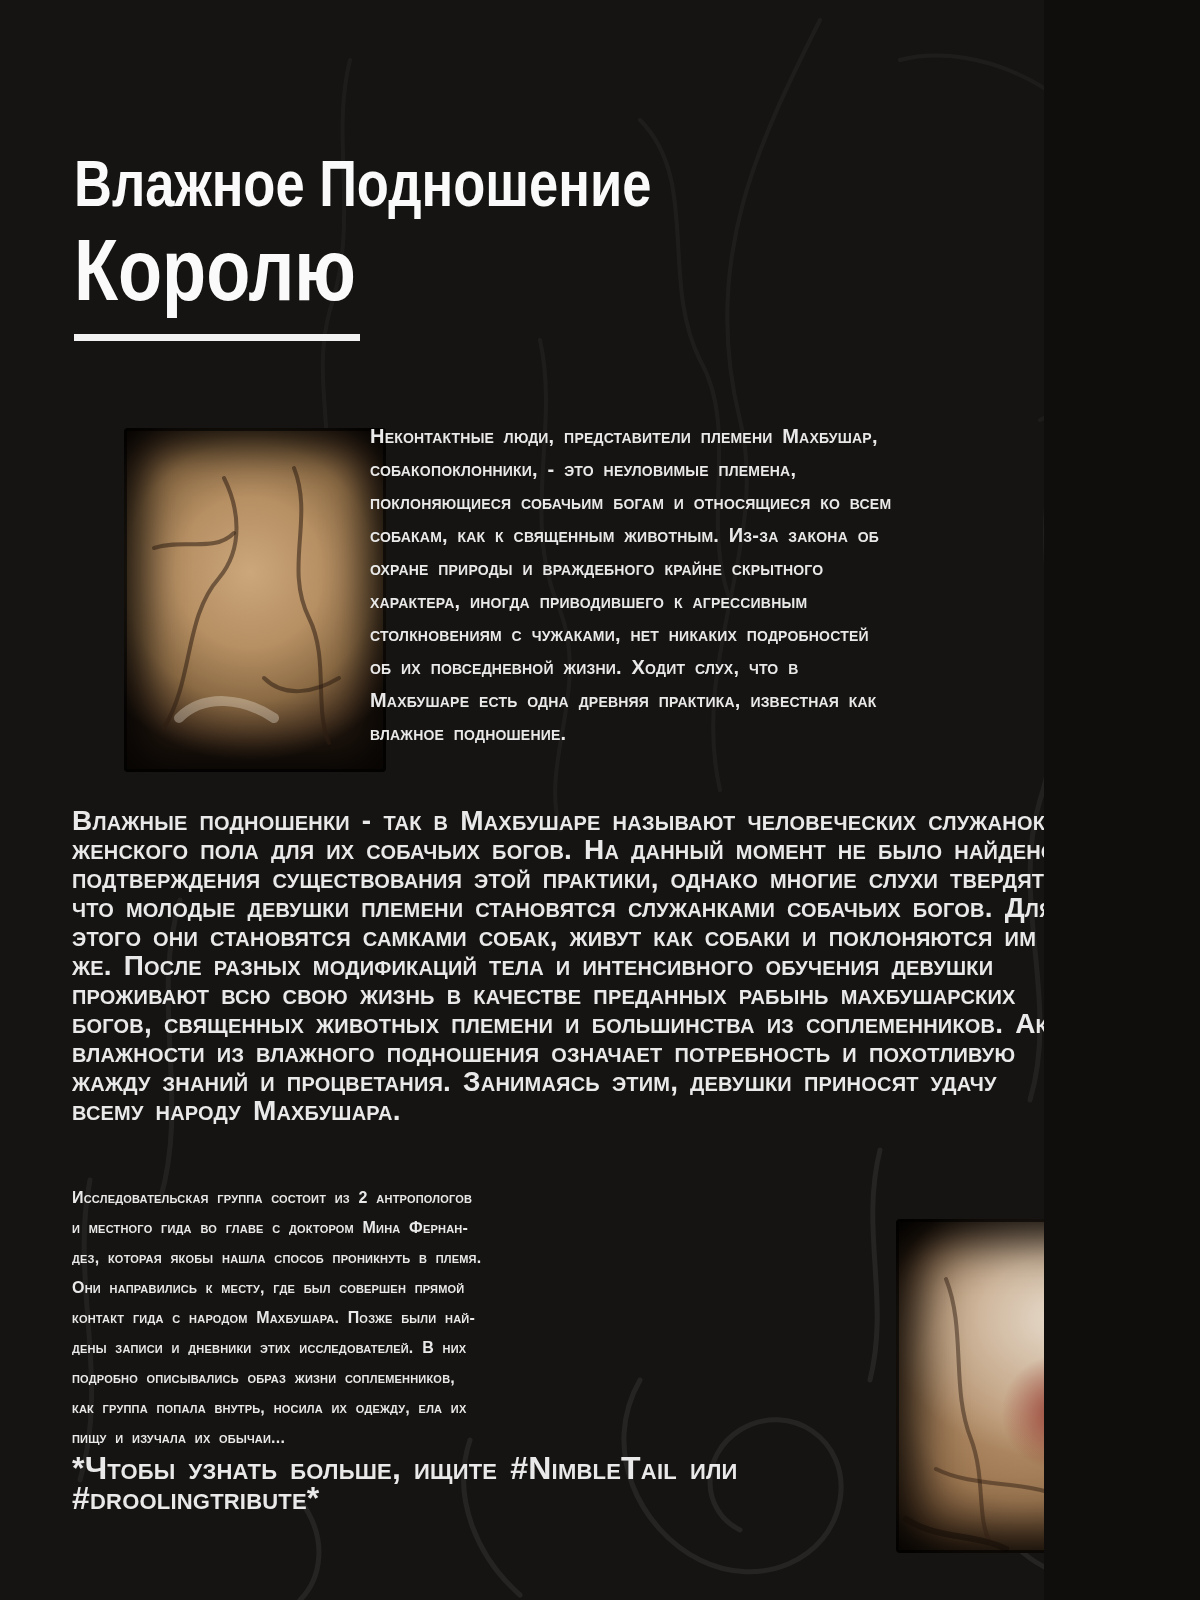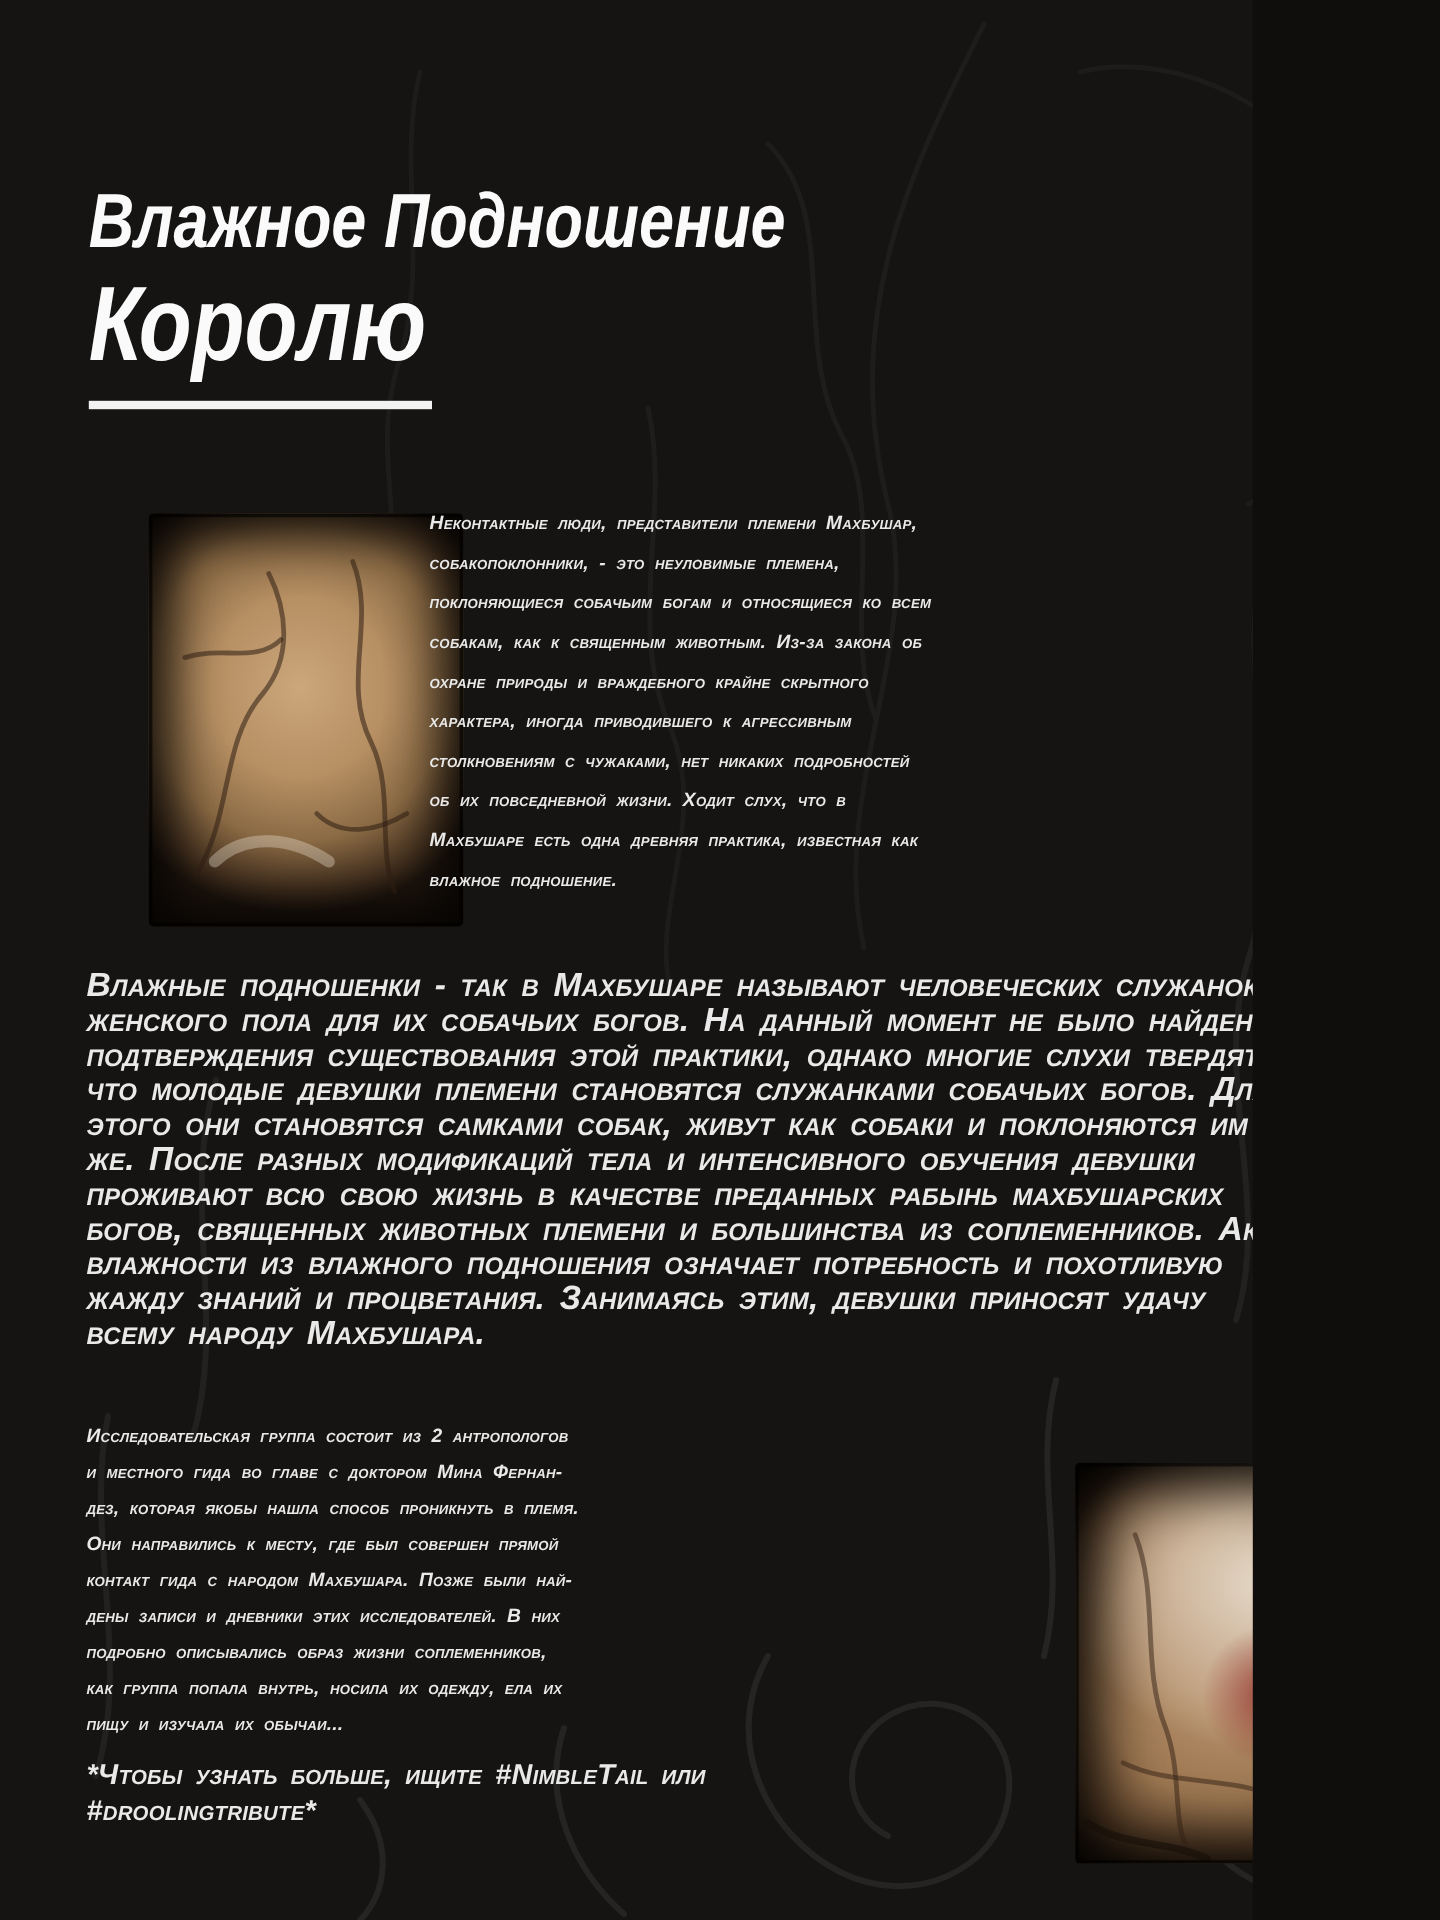--- a/index.html
+++ b/index.html
@@ -1,45 +1,44 @@
 <!DOCTYPE html>
 <html lang="ru"><head>
 <meta charset="utf-8">
 <style>
   html,body{margin:0;padding:0;background:#0f0e0d;}
   .page{
     position:relative;width:1044px;height:1600px;overflow:hidden;
     background:#161412;
     font-family:"Liberation Sans","DejaVu Sans",sans-serif;
-    font-style:italic;
   }
   
   .texture{position:absolute;inset:0;pointer-events:none;}
   
   .title-block{position:absolute;left:74px;top:148px;color:#fafafa;}
   .title-line1{
     font-size:64px;font-weight:bold;line-height:72px;letter-spacing:0;
     transform:scaleX(0.82);transform-origin:left top;white-space:nowrap;
   }
   .title-line2{
     font-size:88px;font-weight:bold;line-height:96px;margin-top:2px;
     transform:scaleX(0.82);transform-origin:left top;white-space:nowrap;
   }
   .title-underline{width:286px;height:7px;background:#f2f2f2;margin-top:16px;}
   
   .lines{
     margin:0;color:#e9e9e9;font-weight:bold;
     font-variant:small-caps;font-variant-caps:small-caps;
     white-space:pre-line;word-spacing:4px;letter-spacing:0.2px;
   }
-  .para1{position:absolute;left:358px;top:420px;width:790px;font-size:16px;line-height:33px;}
+  .para1{position:absolute;left:370px;top:420px;width:790px;font-size:20px;line-height:33px;}
   .para2{position:absolute;left:72px;top:806px;width:1090px;font-size:28px;line-height:29px;}
   .bottom-text{position:absolute;left:72px;top:1183px;width:790px;}
   .para3{font-size:16px;line-height:30px;}
-  .footnote{font-size:24px;line-height:30px;margin-top:12px;}
+  .footnote{font-size:32px;line-height:30px;}
   
   .figure{position:absolute;border-radius:4px;overflow:hidden;}
   .figure svg{position:absolute;inset:0;}
   .fig-top{
     left:84px;top:412px;width:262px;height:344px;
     background:
       radial-gradient(ellipse 70% 55% at 48% 42%, #cba77b 0%, #b68f63 40%, #8a6a44 68%, #4a3522 88%, #20160e 100%);
     box-shadow:inset 0 0 42px 18px rgba(0,0,0,0.82);
   }
   .fig-bottom{

